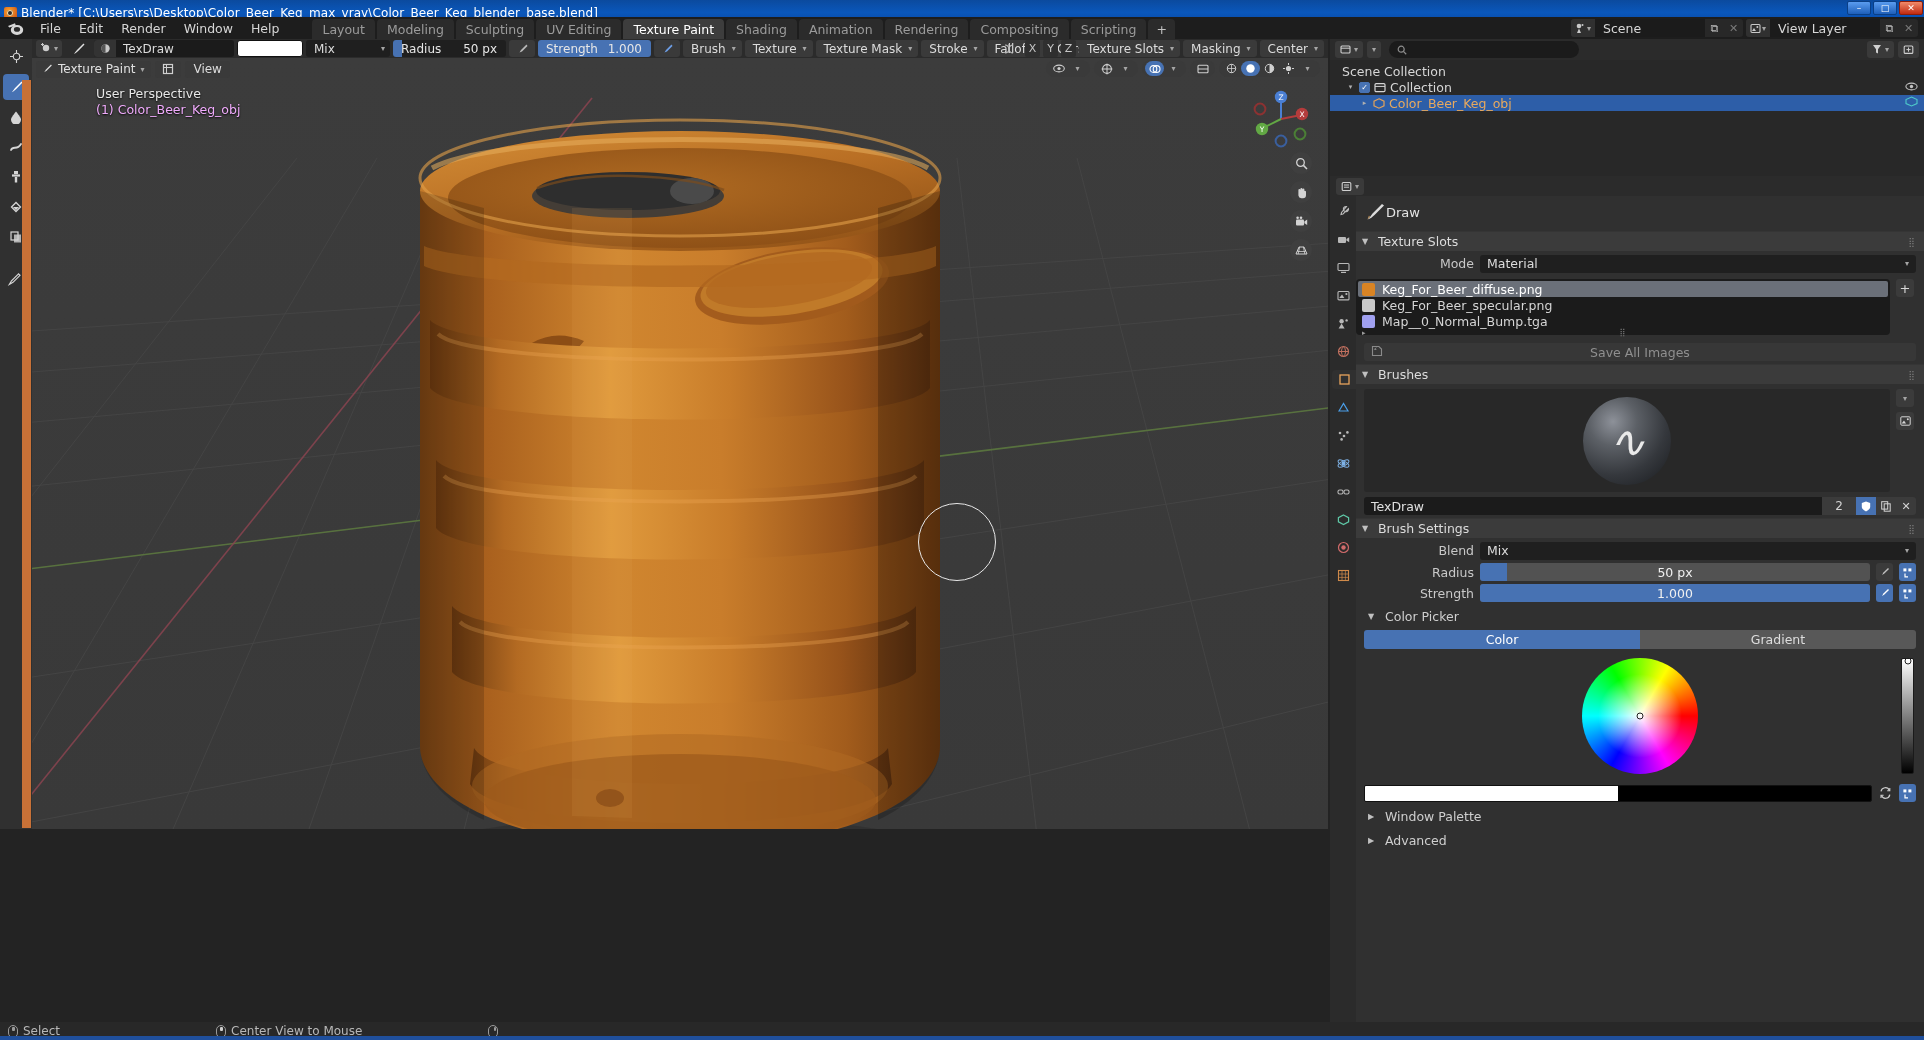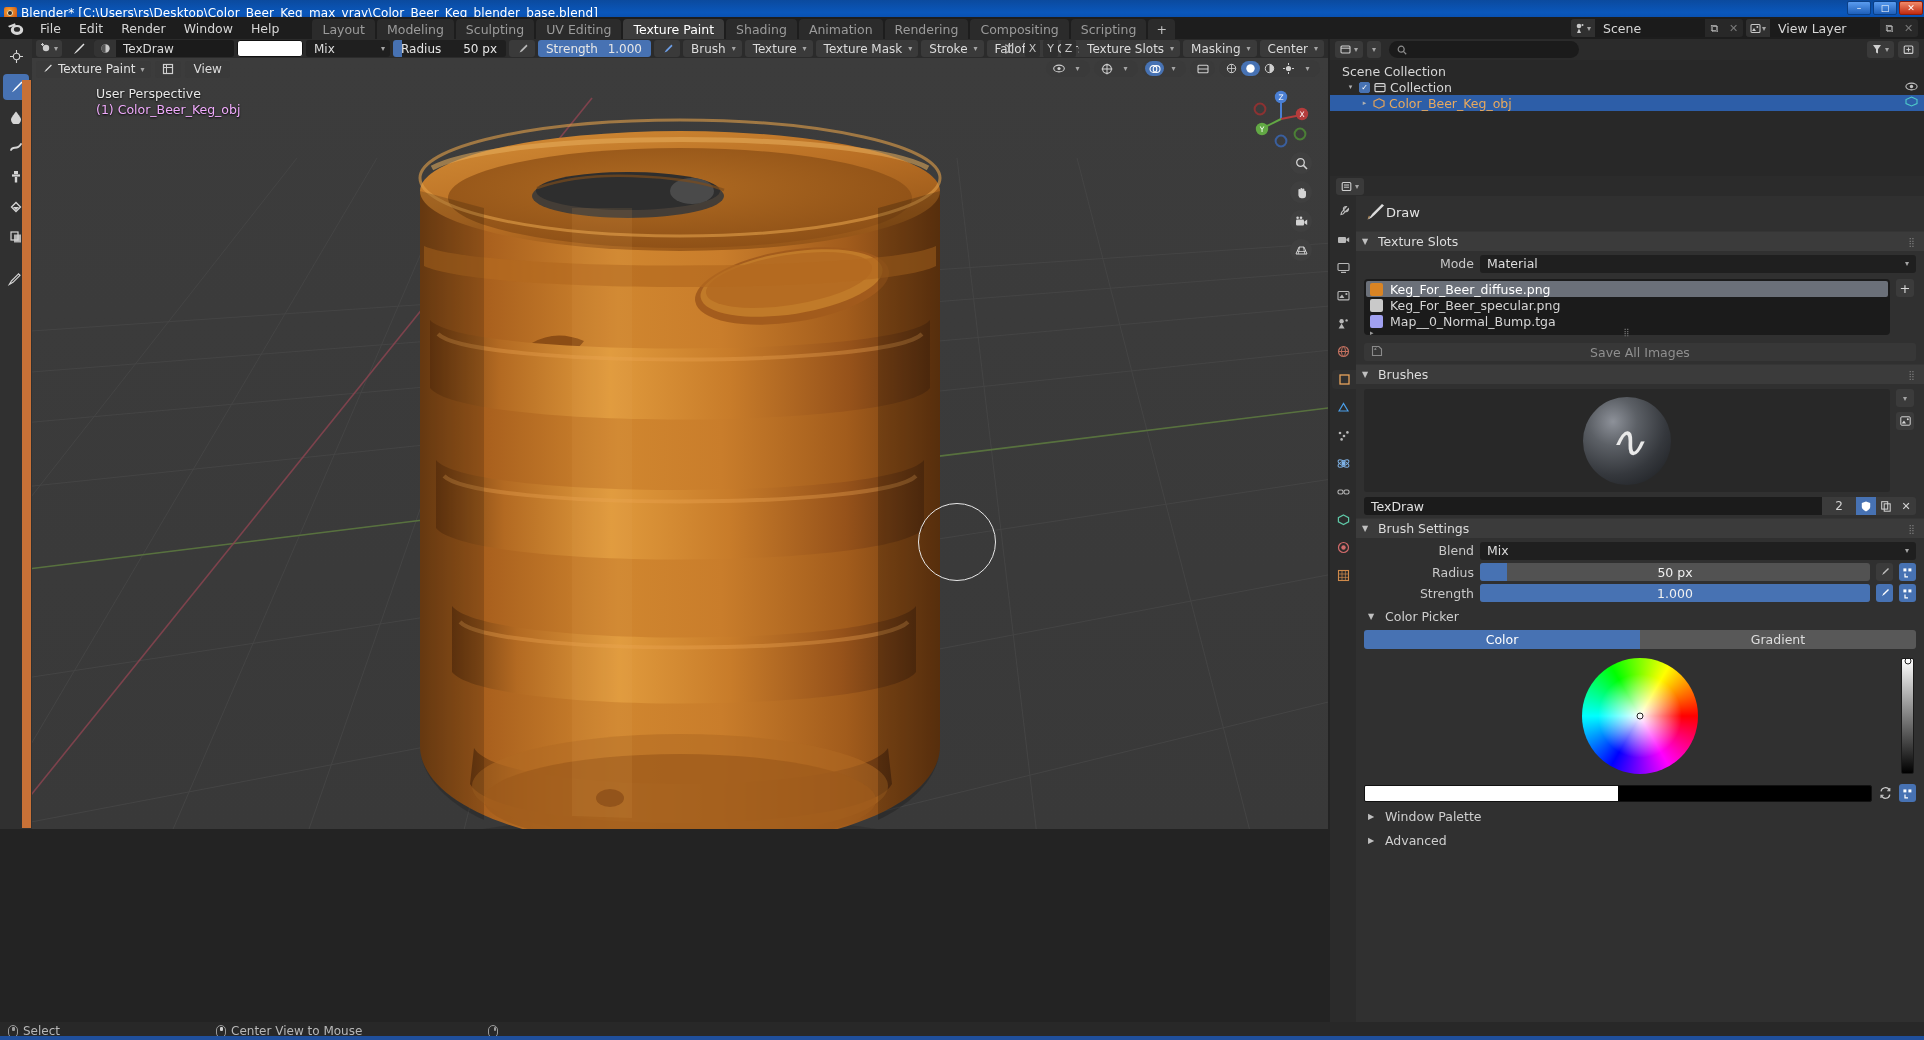--- a/index.html
+++ b/index.html
@@ -148,21 +148,21 @@
 
   .brush-title{display:flex;align-items:center;padding:6px 0 6px 8px;}
   .panel-hdr{display:flex;align-items:center;gap:6px;height:20px;padding-left:6px;background:#3b3b3b;
     border-top:1px solid #353535;font-size:12.5px;color:#dcdcdc;margin-top:3px;}
   .panel-hdr .dots{margin-left:auto;margin-right:8px;color:#777;font-size:9px;letter-spacing:1px;}
   .tri2{font-size:8px;color:#c0c0c0;width:10px;}
   .row{display:flex;align-items:center;height:19px;margin:3px 8px 0 8px;gap:6px;}
   .row .lab{width:110px;text-align:right;font-size:12.5px;color:#c8c8c8;}
   .fld{flex:1;height:18px;background:#1f1f1f;border-radius:3px;display:flex;align-items:center;
     padding:0 7px;font-size:12.5px;color:#dcdcdc;justify-content:space-between;}
-  .slotlist{margin:6px 8px 0 8px;background:#1b1b1b;border-radius:4px;padding:2px;height:56px;position:relative;text-align:center;}
+  .slotlist{margin:6px 8px 0 0;background:#1b1b1b;border-radius:4px;padding:2px;height:56px;position:relative;text-align:center;}
   .slotrow{height:16px;display:flex;align-items:center;gap:7px;padding:0 4px;font-size:12.5px;color:#d5d5d5;}
   .slotrow.sel{background:#6b7079;border-radius:2px;color:#fff;}
   .swatch{width:13px;height:13px;border-radius:2px;flex:0 0 auto;}
   .plusbtn{position:absolute;right:-24px;top:0;width:18px;height:18px;background:#3b3b3b;border-radius:3px;
     display:flex;align-items:center;justify-content:center;color:#d8d8d8;font-size:13px;}
   .wide-btn{margin:8px 8px 0 8px;height:18px;background:#373737;border-radius:3px;display:flex;
     align-items:center;justify-content:center;font-size:12.5px;color:#8f8f8f;position:relative;}
   .wide-btn .licon{position:absolute;left:7px;color:#8a8a8a;font-size:11px;}
   .brushprev{margin:5px 8px 0 8px;height:103px;background:#282828;border-radius:3px;position:relative;}
   .brushball{position:absolute;left:50%;top:50%;transform:translate(-50%,-50%);width:88px;height:88px;

